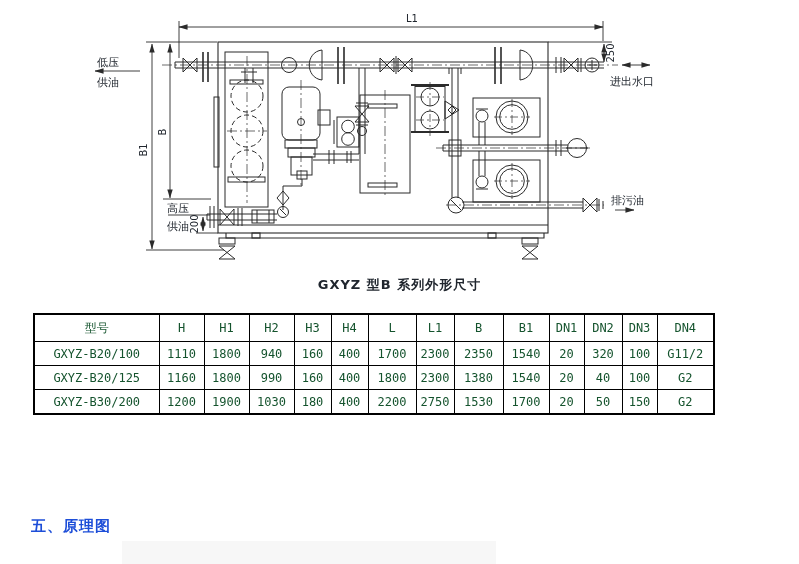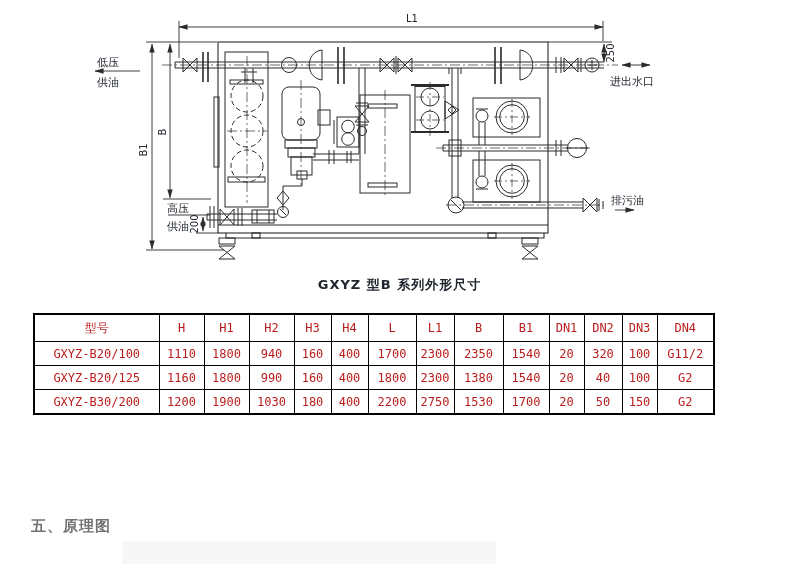--- a/index.html
+++ b/index.html
@@ -3,27 +3,27 @@
 <meta charset="utf-8">
 <style>
   html,body{margin:0;padding:0;background:#ffffff;}
   .page{position:relative;width:775px;height:564px;background:#ffffff;overflow:hidden;
         font-family:"DejaVu Sans",sans-serif;color:#1b2430;}
   .drawing{position:absolute;left:0;top:0;}
   .fig-caption{position:absolute;left:0;top:276px;width:799px;text-align:center;
         font-size:13px;letter-spacing:1px;color:#20262e;font-weight:bold;}
   table.dims{position:absolute;left:33px;top:313px;width:680px;border-collapse:collapse;
         table-layout:fixed;border:2px solid #000;
-        font-family:"DejaVu Sans Mono","DejaVu Sans",monospace;font-size:12px;color:#b91c1c;}
+        font-family:"DejaVu Sans Mono","DejaVu Sans",monospace;font-size:12px;color:#14532d;}
   table.dims th,table.dims td{border:1px solid #000;text-align:center;vertical-align:middle;
         padding:0;font-weight:normal;overflow:hidden;white-space:nowrap;}
   table.dims thead th{height:26px;}
   table.dims tbody td{height:23px;}
   .section-heading{position:absolute;left:31px;top:517px;font-size:15px;font-weight:bold;
-        color:#737373;letter-spacing:1px;}
+        color:#1d4ed8;letter-spacing:1px;}
   .next-figure{position:absolute;left:122px;top:541px;width:374px;height:23px;background:#f7f7f7;}
   svg text{font-family:"DejaVu Sans",sans-serif;font-size:11px;fill:#20262e;}
   svg text.dim{font-size:10px;}
 </style>
 </head>
 <body>
 
 <div class="page">
 
   <svg class="drawing" width="799" height="272" viewBox="0 0 799 272">

